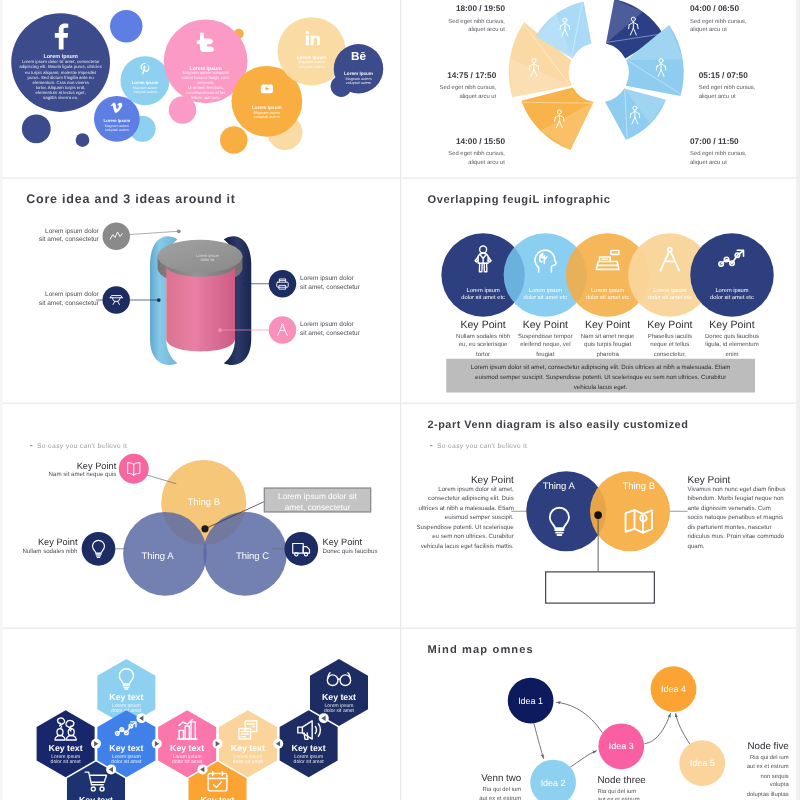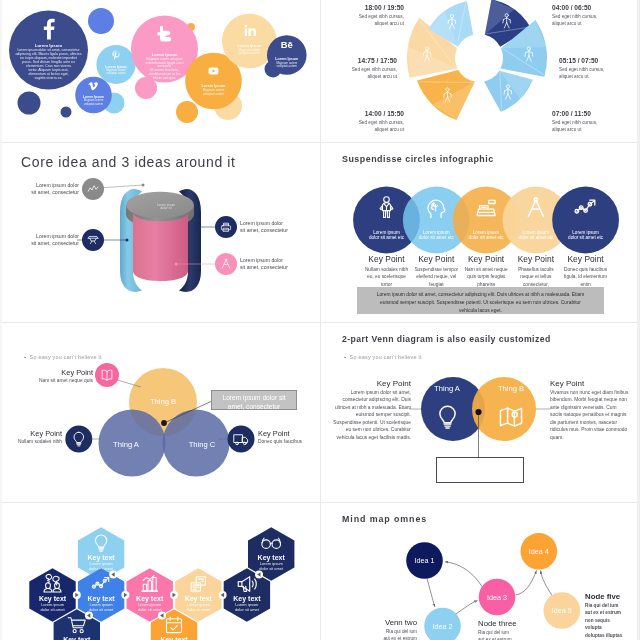--- a/index.html
+++ b/index.html
@@ -229,21 +229,21 @@
 <div style="font-size:4.7px;color:#56565e;line-height:1.5;margin-top:1.5px;white-space:nowrap;">Sed eget nibh cursus,</div>
 <div style="font-size:4.7px;color:#56565e;line-height:1.5;white-space:nowrap;">aliquet arcu ut</div>
 </div>
 <div style="position:absolute;right:236px;top:4px;text-align:right;">
 <div style="font-size:6.6px;font-weight:bold;color:#3a3a42;white-space:nowrap;">18:00 / 19:50</div>
 <div style="font-size:4.7px;color:#56565e;line-height:1.5;margin-top:1.5px;white-space:nowrap;">Sed eget nibh cursus,</div>
 <div style="font-size:4.7px;color:#56565e;line-height:1.5;white-space:nowrap;">aliquet arcu ut</div>
 </div>
 </div>
 <div class="cell" style="left:0;top:143px;width:320px;height:179px;">
-<div style="position:absolute;left:21px;top:10.5px;font-size:14px;font-weight:normal;color:#3f3f46;letter-spacing:0.62px;">Core idea and 3 ideas around it</div>
+<div style="position:absolute;left:21px;top:10.5px;font-size:10px;font-weight:bold;color:#3f3f46;letter-spacing:0.62px;">Core idea and 3 ideas around it</div>
 <svg width="320" height="179" viewBox="0 0 320 179">
 <defs>
 <linearGradient id="gblu" x1="0" y1="0" x2="1" y2="0">
             <stop offset="0" stop-color="#5fa8cd"></stop>
             <stop offset="0.35" stop-color="#87c9e8"></stop>
             <stop offset="1" stop-color="#6fb4d8"></stop>
           </linearGradient>
 <linearGradient id="gpnk" x1="0" y1="0" x2="1" y2="0">
             <stop offset="0" stop-color="#d9738f"></stop>
             <stop offset="0.4" stop-color="#e87fa4"></stop>
@@ -328,21 +328,21 @@
 <div style="position:absolute;left:240px;text-align:left;top:77px;font-size:5.2px;color:#4b4b52;line-height:1.42;">
 <div>Lorem ipsum dolor</div>
 <div>sit amet, consectetur</div>
 </div>
 <div style="position:absolute;left:240px;text-align:left;top:114px;font-size:5.2px;color:#4b4b52;line-height:1.42;">
 <div>Lorem ipsum dolor</div>
 <div>sit amet, consectetur</div>
 </div>
 </div>
 <div class="cell" style="left:321px;top:143px;width:319px;height:179px;">
-<div style="position:absolute;left:21px;top:10.5px;font-size:8.9px;font-weight:bold;color:#3f3f46;letter-spacing:0.5px;">Suspendisse circles infographic</div>
+<div style="position:absolute;left:21px;top:10.5px;font-size:8.9px;font-weight:bold;color:#3f3f46;letter-spacing:0.5px;">Overlapping feugiL infographic</div>
 <svg width="319" height="179" viewBox="0 0 319 179">
 <g>
 <circle cx="65.5" cy="77.0" r="33.4" fill="#2e3f7f" opacity="1.00"></circle>
 <g transform="translate(53.50,53.00) scale(1.0000)">
             <g fill="none" stroke="#ffffff" stroke-width="1.1" stroke-linecap="round" stroke-linejoin="round">
               <circle cx="12" cy="3.6" r="2.8"></circle>
               <path d="M12 6.4 L9.2 7.4 L8.0 9.0 L8.0 14.6 L16.0 14.6 L16.0 9.0 L14.8 7.4 Z"></path>
               <path d="M9.2 7.4 L12 10.6 L14.8 7.4"></path>
               <path d="M12 10.6 L12 14.6"></path>
               <path d="M8.0 9.4 L5.6 12.6 L6.6 13.6 L8.0 12.0"></path>
@@ -734,21 +734,21 @@
 </div>
 </div>
 <div style="position:absolute;left:157px;top:116px;width:64px;text-align:left;">
 <div style="font-size:7.8px;color:#2d2d33;">Node three</div>
 <div style="font-size:4.7px;color:#4f4f56;line-height:1.58;margin-top:1px;">
 <div>Ria qui del ium</div>
 <div>aut ex et estrum</div>
 
 </div>
 </div>
-<div style="position:absolute;left:264px;top:89px;width:56px;text-align:left;font-weight:bold;">
+<div style="position:absolute;left:254px;top:89px;width:56px;text-align:right;">
 <div style="font-size:7.8px;color:#2d2d33;">Node five</div>
 <div style="font-size:4.7px;color:#4f4f56;line-height:1.58;margin-top:1px;">
 <div>Ria qui del ium</div>
 <div>aut ex et estrum</div>
 <div>non sequis</div>
 <div>volupta</div>
 <div>doluptas illuptas</div>
 </div>
 </div>
 </div>

